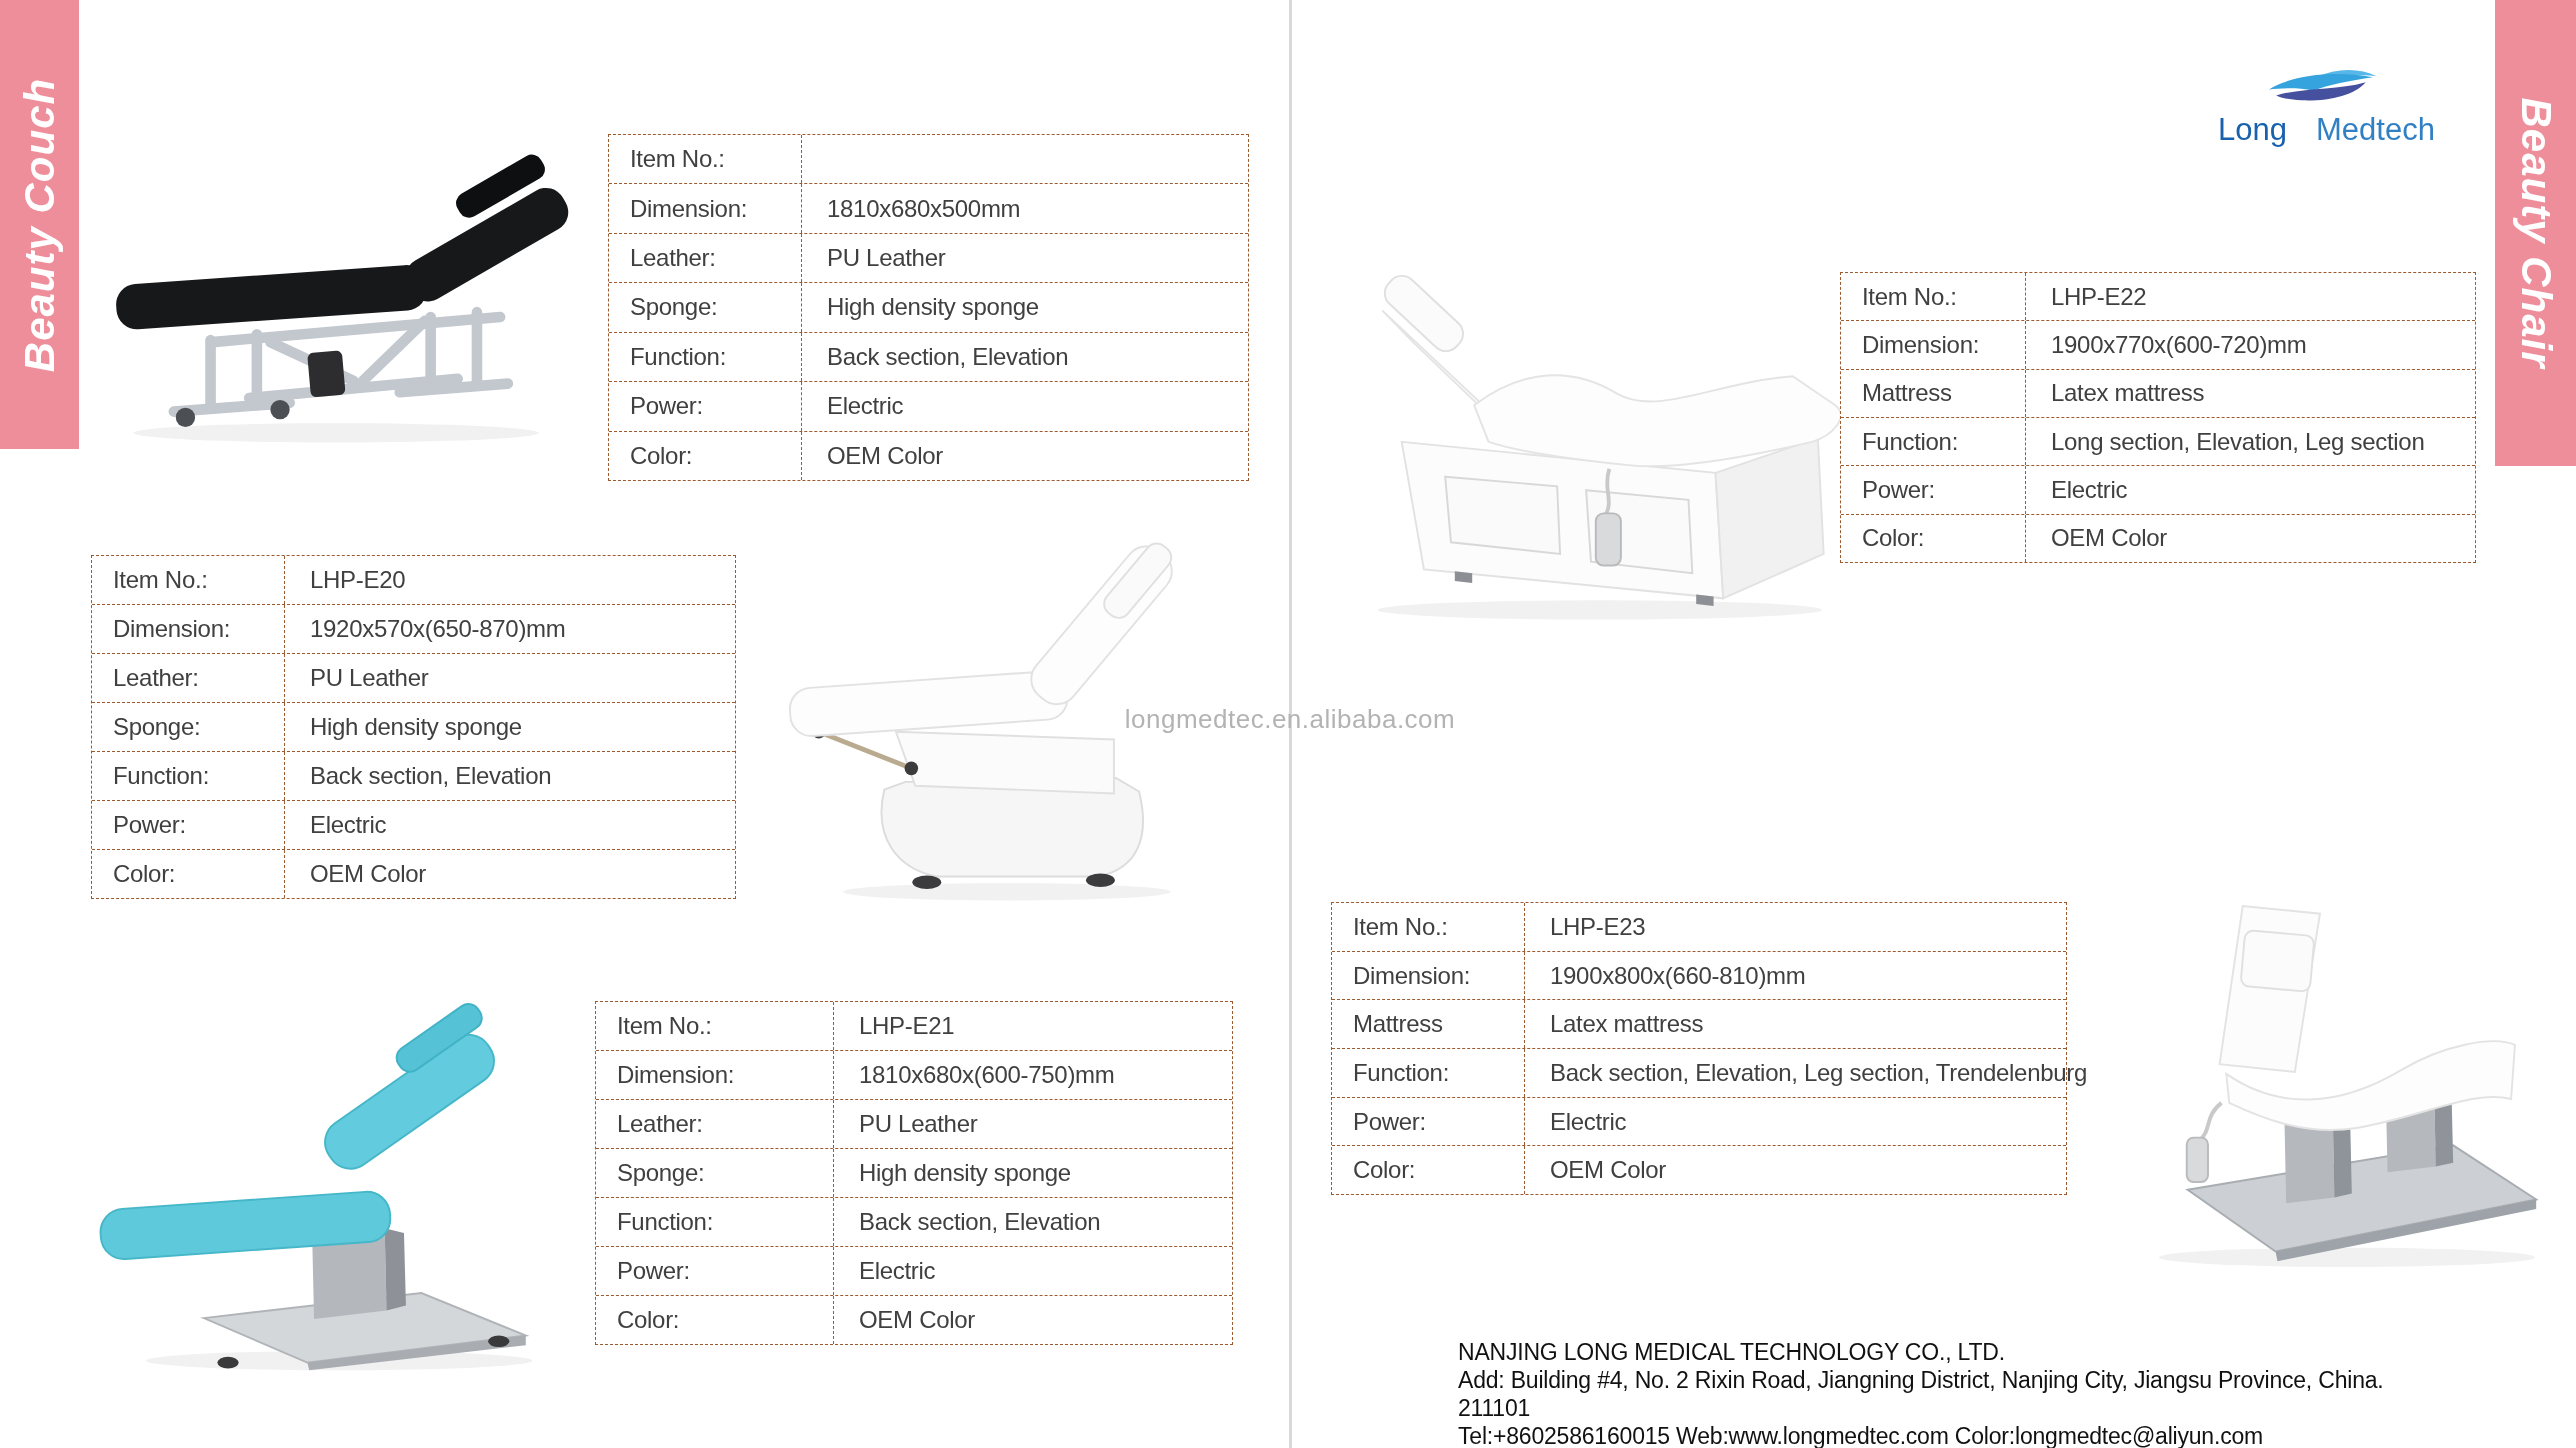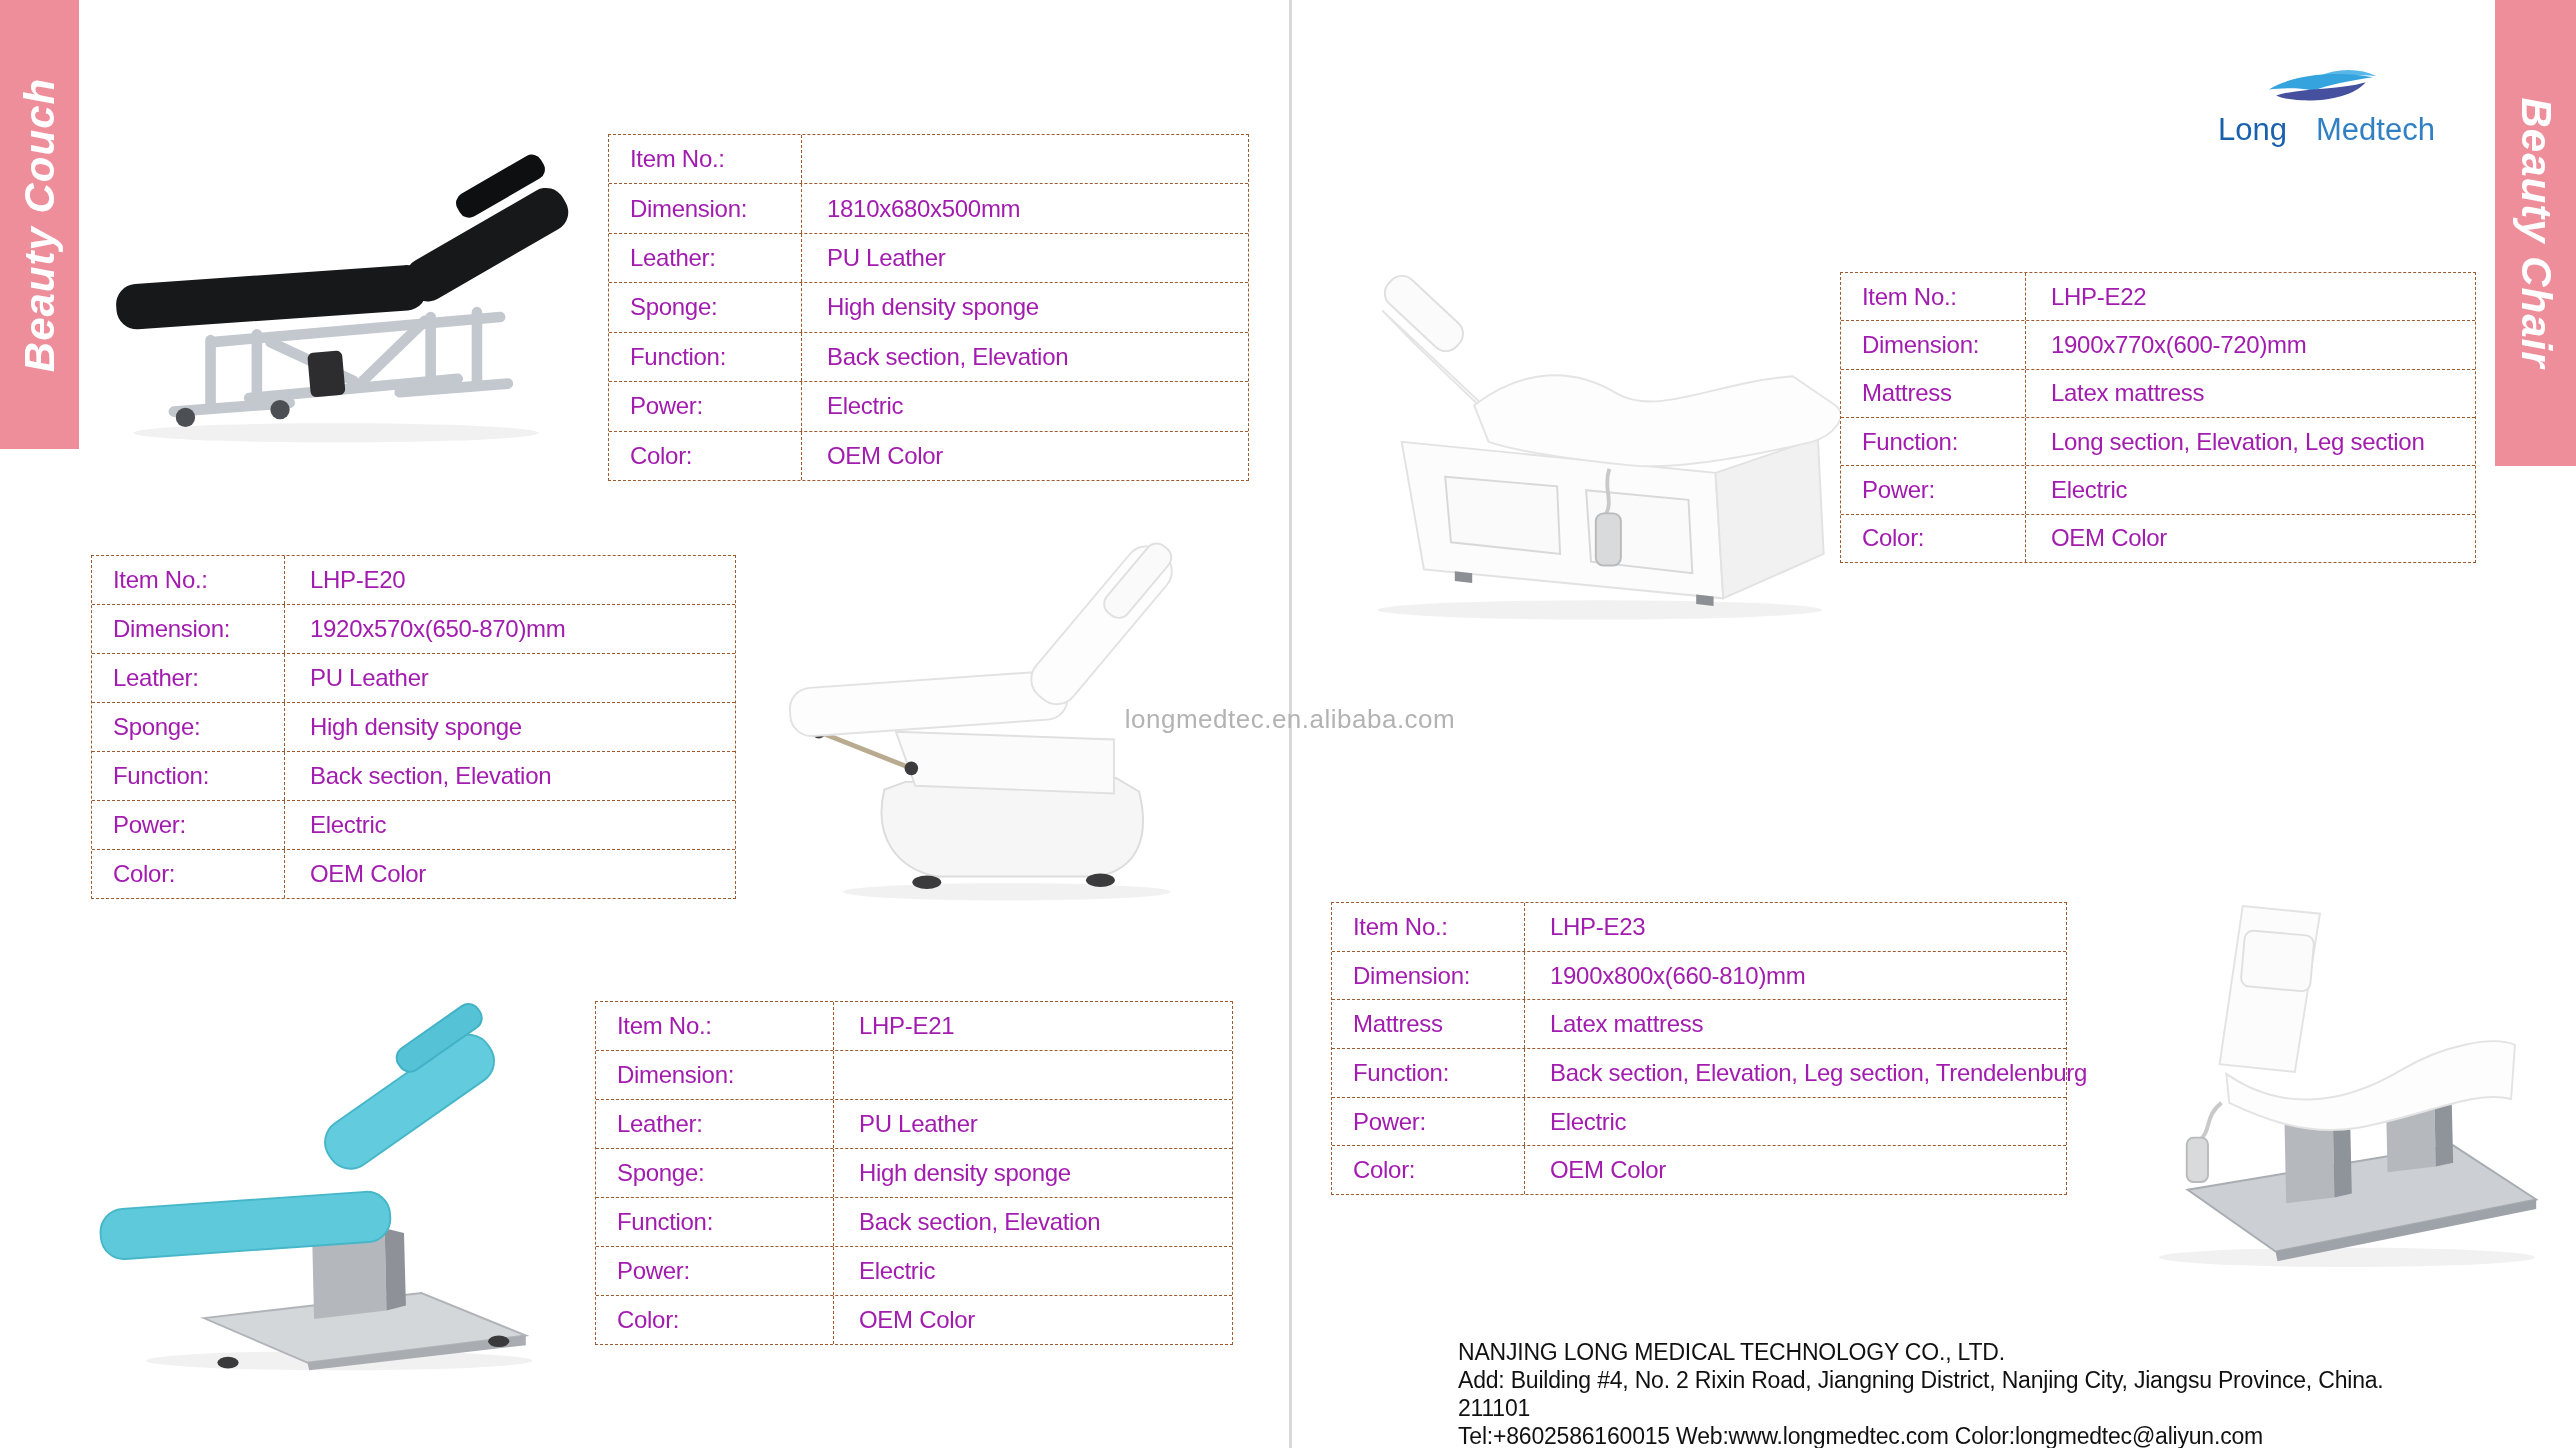--- a/index.html
+++ b/index.html
@@ -10,21 +10,21 @@
   .banner.left{left:0;top:0;width:79px;height:449px;}
   .banner.right{left:2495px;top:0;width:81px;height:466px;}
   .banner-text{position:absolute;left:50%;top:50%;color:#ffffff;font-style:italic;font-weight:bold;
         font-size:42px;white-space:nowrap;letter-spacing:1px;}
   .banner.left  .banner-text{transform:translate(-50%,-50%) rotate(-90deg);}
   .banner.right .banner-text{transform:translate(-50%,-50%) rotate(90deg);}
   
   .divider{position:absolute;left:1289px;top:0;width:2.9px;height:1449px;background:#d9d9d9;}
   
   .spec-table{position:absolute;display:flex;flex-direction:column;box-sizing:border-box;
-        border:1.9px dashed #9c5a31;background:#fff;color:#a21caf;font-size:24px;letter-spacing:-0.3px;}
+        border:1.9px dashed #9c5a31;background:#fff;color:#404040;font-size:24px;letter-spacing:-0.3px;}
   .spec-row{flex:1;display:flex;min-height:0;}
   .spec-row + .spec-row{border-top:1.9px dashed #9c5a31;}
   .spec-label{flex:0 0 var(--lw,193px);display:flex;align-items:center;padding-left:21px;
         border-right:1.9px dashed #9c5a31;box-sizing:border-box;}
   .spec-value{flex:1;display:flex;align-items:center;padding-left:25px;white-space:nowrap;}
   #t-e19{left:608px;top:134px;width:641px;height:347px;--lw:193px;}
   #t-e20{left:91px;top:555px;width:645px;height:344px;--lw:193px;}
   #t-e21{left:595px;top:1001px;width:638px;height:344px;--lw:238px;}
   #t-e22{left:1840px;top:272px;width:636px;height:291px;--lw:185px;}
   #t-e23{left:1331px;top:902px;width:736px;height:293px;--lw:193px;}
@@ -213,20 +213,21 @@
         <div class="spec-value">OEM Color</div>
       </div>
     </div>
   <div class="spec-table" id="t-e21">
       <div class="spec-row">
         <div class="spec-label">Item No.:</div>
         <div class="spec-value">LHP-E21</div>
       </div>
       <div class="spec-row">
         <div class="spec-label">Dimension:</div>
+        <div class="spec-value">1810x680x(600-750)mm</div>
       </div>
       <div class="spec-row">
         <div class="spec-label">Leather:</div>
         <div class="spec-value">PU Leather</div>
       </div>
       <div class="spec-row">
         <div class="spec-label">Sponge:</div>
         <div class="spec-value">High density sponge</div>
       </div>
       <div class="spec-row">

